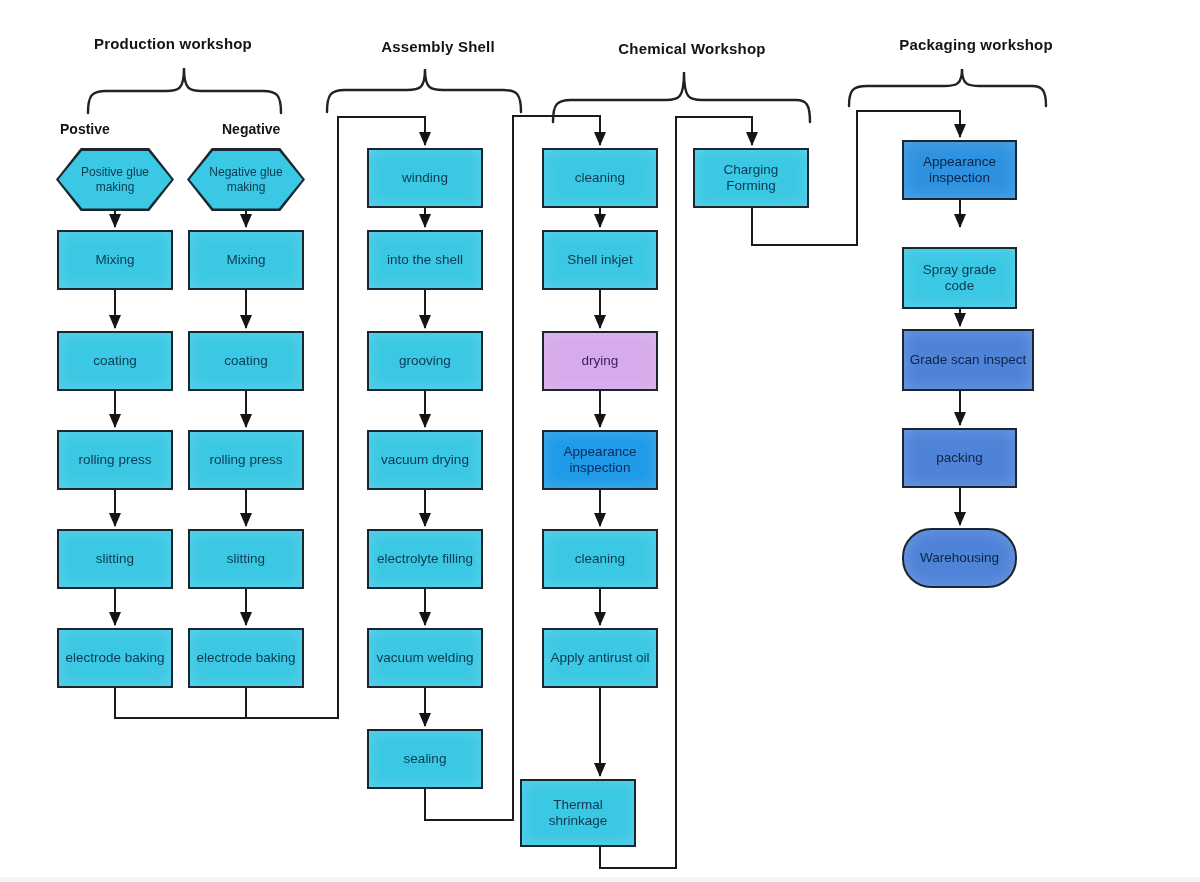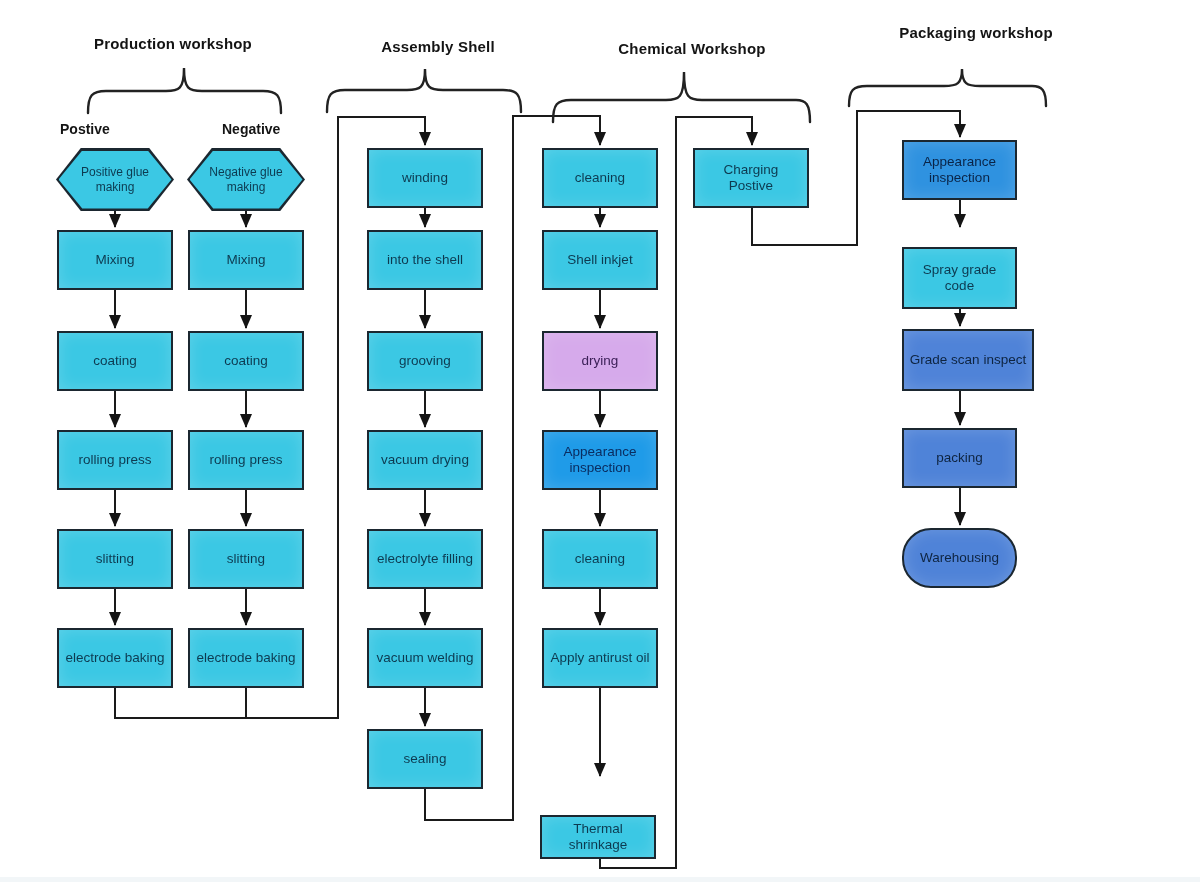--- a/index.html
+++ b/index.html
@@ -102,21 +102,21 @@
       <path d="M88 113 C88 95 92 91 106 91 L166 91 C179 91 184 89 184 68 C184 89 189 91 202 91 L263 91 C277 91 281 95 281 113"></path>
       <path d="M327 112 C327 94 331 90 345 90 L407 90 C420 90 425 88 425 69 C425 88 430 90 443 90 L503 90 C517 90 521 94 521 112"></path>
       <path d="M553 122 C553 104 557 100 571 100 L666 100 C679 100 684 98 684 72 C684 98 689 100 702 100 L796 100 C806 100 810 104 810 122"></path>
       <path d="M849 106 C849 90 853 86 867 86 L944 86 C957 86 962 84 962 69 C962 84 967 86 980 86 L1032 86 C1042 86 1046 90 1046 106"></path>
     </g>
   </svg>
 
   <div class="hdr" style="left:38px; top:35px; width:270px;">Production workshop</div>
   <div class="hdr" style="left:318px; top:38px; width:240px;">Assembly Shell</div>
   <div class="hdr" style="left:572px; top:40px; width:240px;">Chemical Workshop</div>
-  <div class="hdr" style="left:856px; top:24px; width:240px;">Packaging workshop</div>
+  <div class="hdr" style="left:856px; top:36px; width:240px;">Packaging workshop</div>
 
   <div class="sublbl" style="left:60px; top:121px;">Postive</div>
   <div class="sublbl" style="left:222px; top:121px;">Negative</div>
 
   <div class="hex-outer" style="left:56px; top:148px; width:118px; height:63px;">
     <div class="hex-inner">Positive glue making</div>
   </div>
   <div class="node cyan" style="left:57px; top:230px; width:116px; height:60px;">Mixing</div>
   <div class="node cyan" style="left:57px; top:331px; width:116px; height:60px;">coating</div>
   <div class="node cyan" style="left:57px; top:430px; width:116px; height:60px;">rolling press</div>
@@ -139,22 +139,22 @@
   <div class="node cyan" style="left:367px; top:529px; width:116px; height:60px;">electrolyte filling</div>
   <div class="node cyan" style="left:367px; top:628px; width:116px; height:60px;">vacuum welding</div>
   <div class="node cyan" style="left:367px; top:729px; width:116px; height:60px;">sealing</div>
 
   <div class="node cyan" style="left:542px; top:148px; width:116px; height:60px;">cleaning</div>
   <div class="node cyan" style="left:542px; top:230px; width:116px; height:60px;">Shell inkjet</div>
   <div class="node purple" style="left:542px; top:331px; width:116px; height:60px;">drying</div>
   <div class="node azure" style="left:542px; top:430px; width:116px; height:60px;">Appearance inspection</div>
   <div class="node cyan" style="left:542px; top:529px; width:116px; height:60px;">cleaning</div>
   <div class="node cyan" style="left:542px; top:628px; width:116px; height:60px;">Apply antirust oil</div>
-  <div class="node cyan" style="left:540px; top:779px; width:116px; height:44px;margin-top:36px;">Thermal shrinkage</div>
-  <div class="node cyan" style="left:693px; top:148px; width:116px; height:60px;">Charging Postive</div>
+  <div class="node cyan" style="left:520px; top:779px; width:116px; height:68px;">Thermal shrinkage</div>
+  <div class="node cyan" style="left:693px; top:148px; width:116px; height:60px;">Charging Forming</div>
 
   <div class="node azure2" style="left:902px; top:140px; width:115px; height:60px;">Appearance inspection</div>
   <div class="node cyan" style="left:902px; top:247px; width:115px; height:62px;">Spray grade code</div>
   <div class="node blue" style="left:902px; top:329px; width:132px; height:62px;">Grade scan inspect</div>
   <div class="node blue" style="left:902px; top:428px; width:115px; height:60px;">packing</div>
   <div class="node blue stadium" style="left:902px; top:528px; width:115px; height:60px;">Warehousing</div>
 
 </div>
 
 </body></html>

